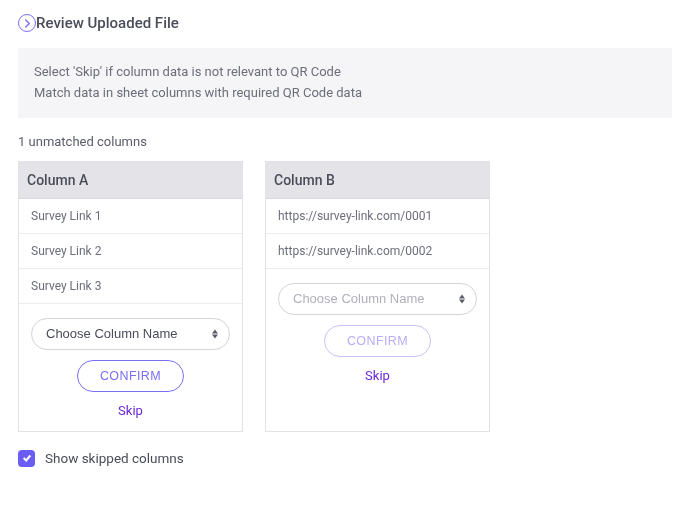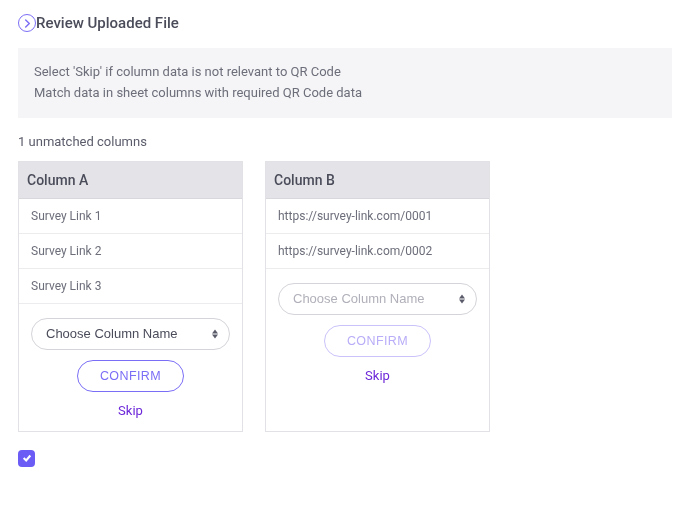--- a/index.html
+++ b/index.html
@@ -92,13 +92,14 @@
   </div>
 
 </div>
 
 <div class="checkbox-row">
   <span class="checkbox">
     <svg viewBox="0 0 12 12">
         <path d="M2 6 L5 9 L10 3"></path>
       </svg>
   </span>
+  <span class="checkbox-label">Show skipped columns</span>
 </div>
 
 </body></html>

